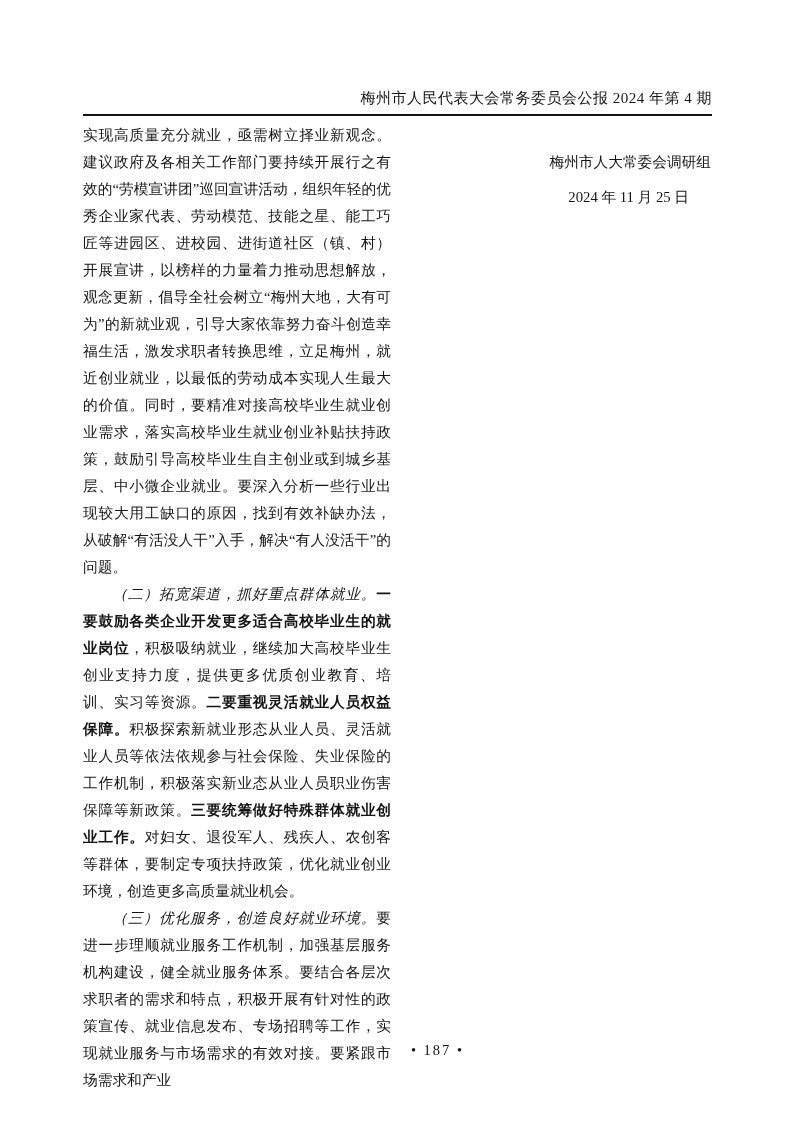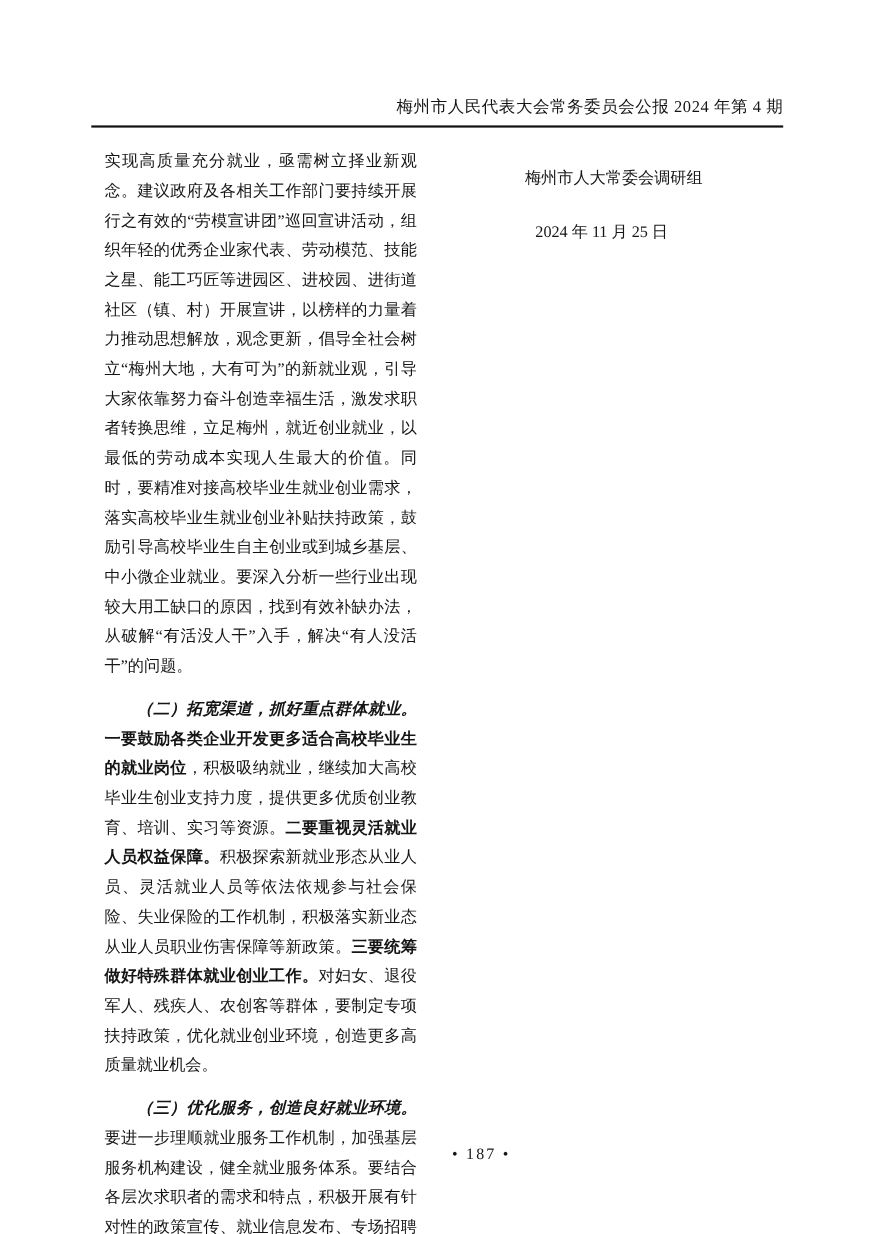--- a/index.html
+++ b/index.html
@@ -45,40 +45,40 @@
     gap: 14px;
   }
   .col {
     width: 308px;
     font-size: 14.7px;
     line-height: 27px;
     text-align: justify;
     text-justify: inter-ideograph;
   }
   .col p {
-    margin: 12px;
+    margin: 0;
   }
   .col p.indent {
     text-indent: 2em;
   }
   .st-normal { font-style: normal; font-weight: normal; }
   .st-bold   { font-weight: bold; }
-  .st-kai    { font-style: italic; font-weight: bold; }
+  .st-kai    { font-style: italic; font-weight: normal; }
   .signature {
     margin-top: 27px;
     line-height: 27px;
   }
   .sig-org {
-    text-align: center;
+    text-align: right;
     padding-right: 2px;
   }
   .sig-date {
-    text-align: center;
+    text-align: right;
     padding-right: 24px;
-    margin-top: 22px;
+    margin-top: 8px;
   }
   .footer {
     position: absolute;
     top: 1040px;
     left: 0;
     width: 100%;
     text-align: center;
     font-size: 14.5px;
     line-height: 20px;
     letter-spacing: 2px;

